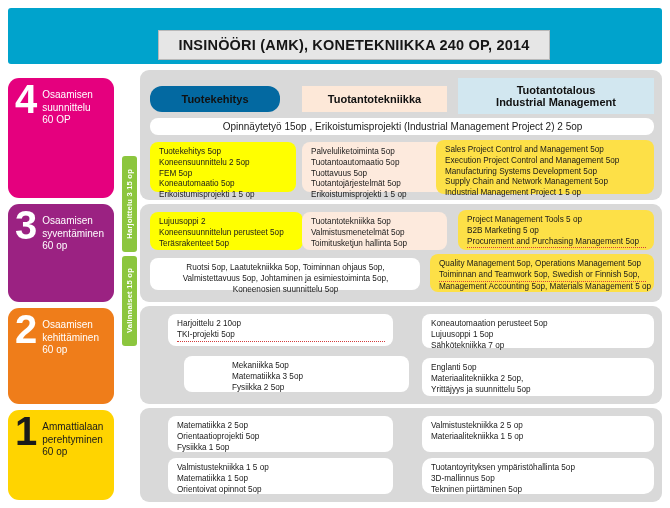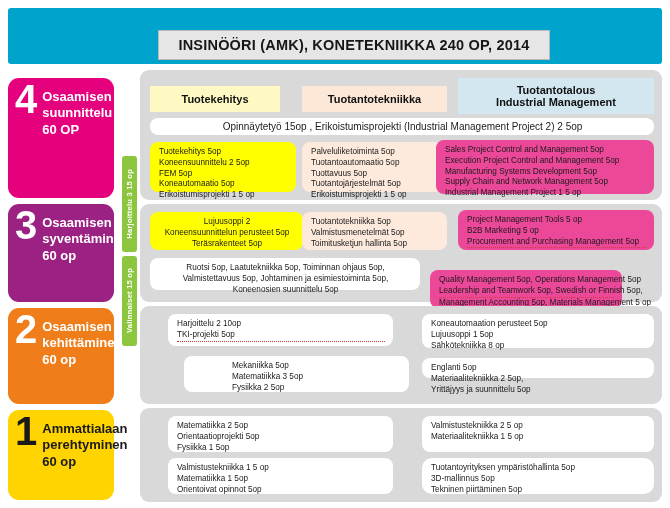--- a/index.html
+++ b/index.html
@@ -58,22 +58,22 @@
     align-items: flex-start;
   }
   .level-num {
     font-size: 40px;
     font-weight: bold;
     line-height: 0.82;
     margin-right: 5px;
     margin-top: -2px;
   }
   .level-text {
-    font-size: 13px;
-    font-weight: bold;
+    font-size: 10px;
+    font-weight: normal;
     line-height: 1.26;
     padding-top: 4px;
   }
   #level-4 { top: 78px;  height: 120px; background: #e5007e; }
   #level-3 { top: 204px; height: 98px;  background: #9b2282; }
   #level-2 { top: 308px; height: 96px;  background: #ef7d1a; }
   #level-1 { top: 410px; height: 90px;  background: #ffd400; }
   #level-1 .level-num, #level-1 .level-text { color: #1a1a1a; }
 
   
@@ -122,21 +122,22 @@
     justify-content: center;
     text-align: center;
     font-size: 11px;
     font-weight: bold;
     color: #111111;
     box-sizing: border-box;
     line-height: 1.12;
   }
   #head-tuotekehitys {
     left: 10px; top: 16px; width: 130px;
-    background: #fef9c3;
+    background: #0369a1;
+    border-radius: 12px;
   }
   #head-tuotantotekniikka {
     left: 162px; top: 16px; width: 145px;
     background: #fde8d8;
   }
   #head-tuotantotalous {
     left: 318px; top: 8px; width: 196px; height: 36px;
     background: #d2e7f0;
   }
 
@@ -146,49 +147,49 @@
     box-sizing: border-box;
     border-radius: 8px;
     padding: 5px 8px 5px 9px;
     font-size: 8.2px;
     line-height: 1.32;
     color: #1a1a1a;
   }
   .box.white { background: #ffffff; }
   .box.yellow { background: #ffff00; }
   .box.peach { background: #fdeadd; }
-  .box.blue { background: #ec4899; }
+  .box.blue { background: #fde047; }
   .box.centered { text-align: center; }
   .box .u { border-bottom: 1px dotted #d23c3c; }
   .box .line { white-space: nowrap; }
   .box .wrapline { white-space: normal; }
 
   
   #box-thesis {
     left: 10px; top: 48px; width: 504px; height: 17px;
     display: flex; align-items: center; justify-content: center;
     font-size: 10px;
   }
   
   #box-4-tk  { left: 10px;  top: 72px;  width: 146px; height: 50px; }
   #box-4-tt  { left: 162px; top: 72px;  width: 145px; height: 50px; }
   #box-4-im  { left: 296px; top: 70px;  width: 218px; height: 54px; }
 
   
-  #box-3-tk  { left: 10px;  top: 8px;   width: 153px; height: 38px; text-align: center; }
+  #box-3-tk  { left: 10px;  top: 8px;   width: 153px; height: 38px; }
   #box-3-tt  { left: 162px; top: 8px;   width: 145px; height: 38px; }
   #box-3-im  { left: 318px; top: 6px;   width: 196px; height: 40px; }
   #box-3-wide{ left: 10px;  top: 54px;  width: 270px; height: 32px; }
-  #box-3-qm  { left: 290px; top: 66px;  width: 192px; height: 38px; }
+  #box-3-qm  { left: 290px; top: 50px;  width: 224px; height: 38px; }
 
   
   #box-2-l1  { left: 28px;  top: 8px;   width: 225px; height: 32px; }
   #box-2-r1  { left: 282px; top: 8px;   width: 232px; height: 34px; }
   #box-2-l2  { left: 44px;  top: 50px;  width: 225px; height: 36px; padding-left: 48px; }
-  #box-2-r2  { left: 282px; top: 52px;  width: 232px; height: 20px; }
+  #box-2-r2  { left: 282px; top: 52px;  width: 232px; height: 38px; }
 
   
   #box-1-l1  { left: 28px;  top: 8px;   width: 225px; height: 36px; }
   #box-1-r1  { left: 282px; top: 8px;   width: 232px; height: 36px; }
   #box-1-l2  { left: 28px;  top: 50px;  width: 225px; height: 36px; }
   #box-1-r2  { left: 282px; top: 50px;  width: 232px; height: 36px; border-radius: 10px; }
 </style>
 </head>
 <body>
 
@@ -295,34 +296,34 @@
     <div class="line">B2B Marketing 5 op</div>
     <div class="line u">Procurement and Purchasing Management 5op</div>
   </div>
 
   <div class="box white centered" id="box-3-wide">
     <div class="wrapline">Ruotsi 5op, Laatutekniikka 5op, Toiminnan ohjaus 5op, Valmistettavuus 5op, Johtaminen ja esimiestoiminta 5op, Koneenosien suunnittelu 5op</div>
   </div>
 
   <div class="box blue" id="box-3-qm">
     <div class="line">Quality Management 5op, Operations Management 5op</div>
-    <div class="line u">Leadership and Teamwork 5op, Swedish or Finnish 5op,</div>
+    <div class="line u">Toiminnan and Teamwork 5op, Swedish or Finnish 5op,</div>
     <div class="line">Management Accounting 5op, Materials Management 5 op</div>
   </div>
 </div>
 
 <div class="band" id="band-2">
   <div class="box white" id="box-2-l1">
     <div class="line">Harjoittelu 2 10op</div>
     <div class="line u">TKI-projekti 5op</div>
   </div>
   <div class="box white" id="box-2-r1">
     <div class="line">Koneautomaation perusteet 5op</div>
     <div class="line">Lujuusoppi 1 5op</div>
-    <div class="line">Sähkötekniikka 8 op</div>
+    <div class="line">Sähkötekniikka 7 op</div>
   </div>
   <div class="box white" id="box-2-l2">
     <div class="line">Mekaniikka 5op</div>
     <div class="line">Matematiikka 3 5op</div>
     <div class="line">Fysiikka  2 5op</div>
   </div>
   <div class="box white" id="box-2-r2">
     <div class="line">Englanti 5op</div>
     <div class="line">Materiaalitekniikka 2 5op,</div>
     <div class="line">Yrittäjyys ja suunnittelu 5op</div>

